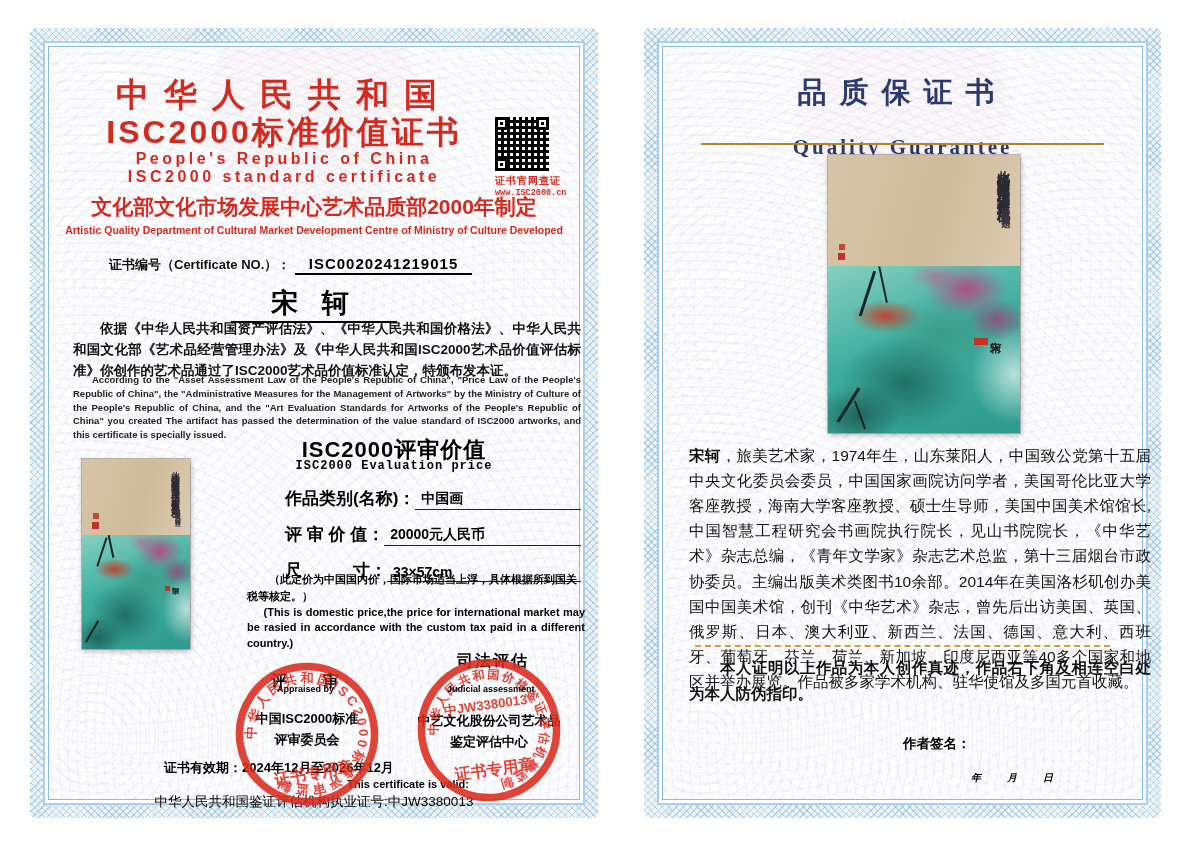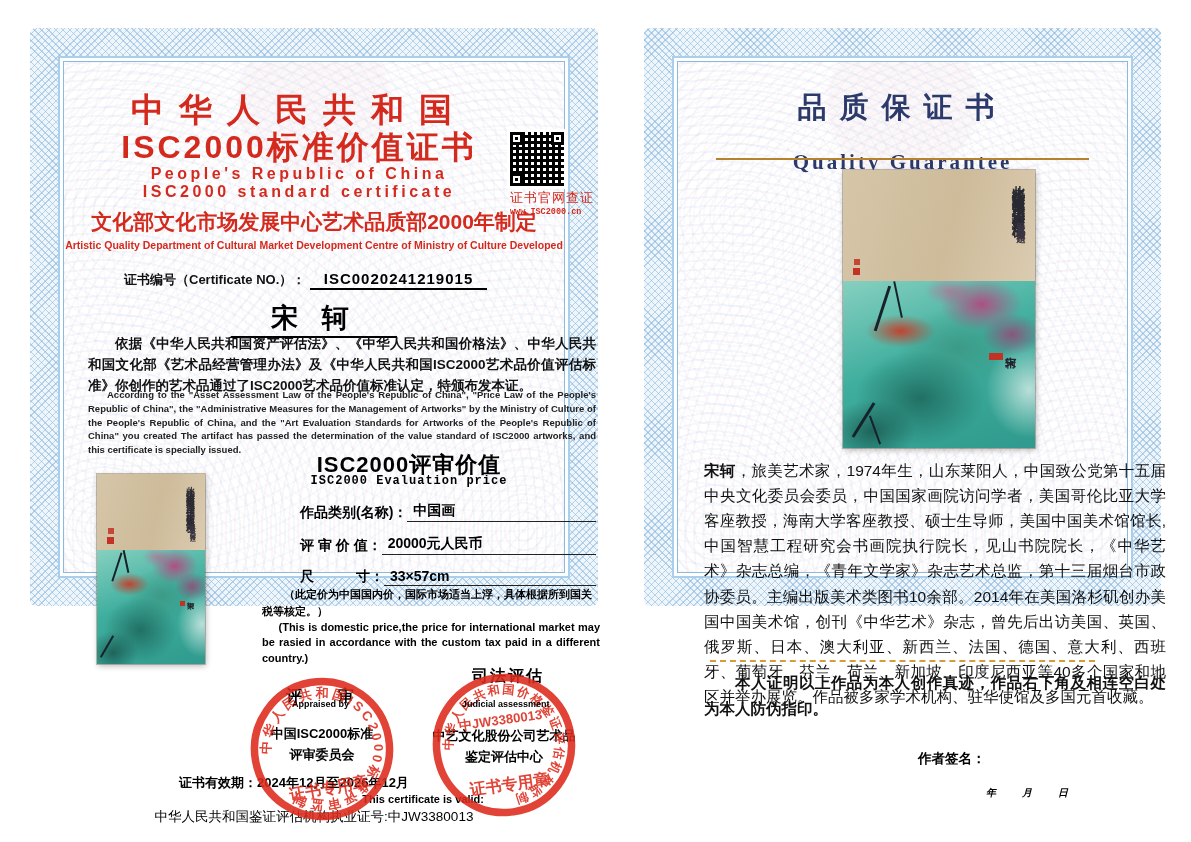--- a/index.html
+++ b/index.html
@@ -1,18 +1,18 @@
 <!DOCTYPE html>
 <html><head>
 <meta charset="utf-8">
 <style>
   html,body{margin:0;padding:0;background:#ffffff;}
   body{width:1191px;height:842px;position:relative;font-family:"Liberation Sans",sans-serif;overflow:hidden;}
-  .page{position:absolute;top:28px;height:578px;box-sizing:border-box;
-    padding:28px;
+  .page{position:absolute;top:28px;height:790px;box-sizing:border-box;
+    padding:13px;
     background:
       repeating-linear-gradient(45deg, rgba(126,176,219,.50) 0 1px, transparent 1px 5px),
       repeating-linear-gradient(-45deg, rgba(126,176,219,.50) 0 1px, transparent 1px 5px),
       linear-gradient(#eef5fb,#eef5fb);
     border-radius:6px;}
   .page-frame{width:100%;height:100%;box-sizing:border-box;border:2px solid #a9cfec;padding:3px;background:#fff;}
   .page-content{position:relative;width:100%;height:100%;box-sizing:border-box;border:1px solid #8bbade;background:
       radial-gradient(circle at 50% 8%, rgba(210,160,185,.07) 0 14%, transparent 15%),
       repeating-radial-gradient(circle at 8% 92%, rgba(150,185,225,.10) 0 2px, transparent 2px 9px),
       repeating-radial-gradient(circle at 92% 92%, rgba(215,165,190,.09) 0 2px, transparent 2px 9px),
@@ -33,21 +33,21 @@
   .dept-cn{font-size:21px;font-weight:bold;white-space:nowrap;}
   .dept-en{font-size:10.5px;font-weight:bold;white-space:nowrap;}
   .certno-label{font-size:13px;font-weight:bold;color:#111;}
   .certno-value{font-size:15px;font-weight:bold;color:#000;border-bottom:2px solid #000;padding:0 14px 1px 14px;letter-spacing:1px;}
   .artist{font-size:27px;font-weight:bold;letter-spacing:8px;color:#000;border-bottom:2px solid #000;padding:0 40px 3px 40px;}
   .para-cn{font-size:13.5px;font-weight:600;color:#111;line-height:1.55;text-indent:2em;text-align:justify;}
   .para-en{font-size:9.5px;font-weight:600;color:#222;line-height:1.45;text-indent:2em;text-align:justify;}
   .eval-cn{font-size:22px;font-weight:bold;color:#000;letter-spacing:1px;}
   .eval-en{font-size:12px;font-weight:bold;color:#000;font-family:"Liberation Mono",monospace;letter-spacing:1px;}
   .field-row{display:flex;align-items:flex-end;margin-bottom:13px;}
-  .field-label{font-size:14px;font-weight:bold;color:#000;white-space:nowrap;}
+  .field-label{font-size:17px;font-weight:bold;color:#000;white-space:nowrap;}
   .field-value{flex:1;font-size:14px;font-weight:bold;color:#000;border-bottom:1.5px solid #222;padding:0 0 1px 6px;}
   .note-cn{font-size:11px;font-weight:bold;color:#000;line-height:1.5;text-indent:2em;}
   .note-en{font-size:11px;font-weight:bold;color:#000;line-height:1.4;text-indent:1.5em;text-align:justify;}
   .appr-cn{font-size:16px;font-weight:bold;color:#000;letter-spacing:10px;}
   .appr-en{font-size:9px;font-weight:bold;color:#000;}
   .org-text{font-size:13px;font-weight:bold;color:#000;line-height:1.6;white-space:nowrap;}
   .valid-cn{font-size:13px;font-weight:bold;color:#000;}
   .valid-en{font-size:11px;font-weight:bold;color:#000;text-align:right;}
   .license{font-size:13.5px;color:#000;}
 
@@ -56,21 +56,21 @@
   .seal text{font-family:"Liberation Sans",sans-serif;}
 
   
   .qr{width:54px;height:54px;background:
       repeating-linear-gradient(0deg,#000 0 3px,transparent 3px 6px),
       repeating-linear-gradient(90deg,#000 0 3px,#fff 3px 6px);
       position:relative;outline:3px solid #fff;}
   .qr .finder{position:absolute;width:13px;height:13px;border:3px solid #000;background:#fff;box-sizing:border-box;}
   .qr .finder::after{content:"";position:absolute;inset:2px;background:#000;}
   .qr .f1{top:0;left:0;} .qr .f2{top:0;right:0;} .qr .f3{bottom:0;left:0;}
-  .qr-cap1{font-size:13px;font-weight:normal;letter-spacing:1px;white-space:nowrap;}
+  .qr-cap1{font-size:10px;font-weight:bold;letter-spacing:1px;white-space:nowrap;}
   .qr-cap2{font-size:8.5px;font-weight:bold;font-family:"Liberation Mono",monospace;white-space:nowrap;}
 
   
   .artwork{box-shadow:0 0 0 1px rgba(110,95,75,.4),1px 2px 6px rgba(0,0,0,.28);overflow:hidden;}
   .art-top{height:40%;position:relative;background:linear-gradient(105deg,#d6c6a8,#cdbb9a 55%,#dbcbb0);}
   .callig{position:absolute;inset:5px 8px 4px 8px;writing-mode:vertical-rl;color:#2a2a33;display:flex;}
   .callig div{margin-left:6px;letter-spacing:2px;font-weight:bold;}
   .callig .colophon{font-size:70%;color:#3a3540;}
   .seal-dot{position:absolute;width:7px;height:7px;background:#c23325;left:10px;bottom:6px;}
   .seal-dot2{position:absolute;width:6px;height:6px;background:#c23325;left:11px;bottom:16px;opacity:.85;}

